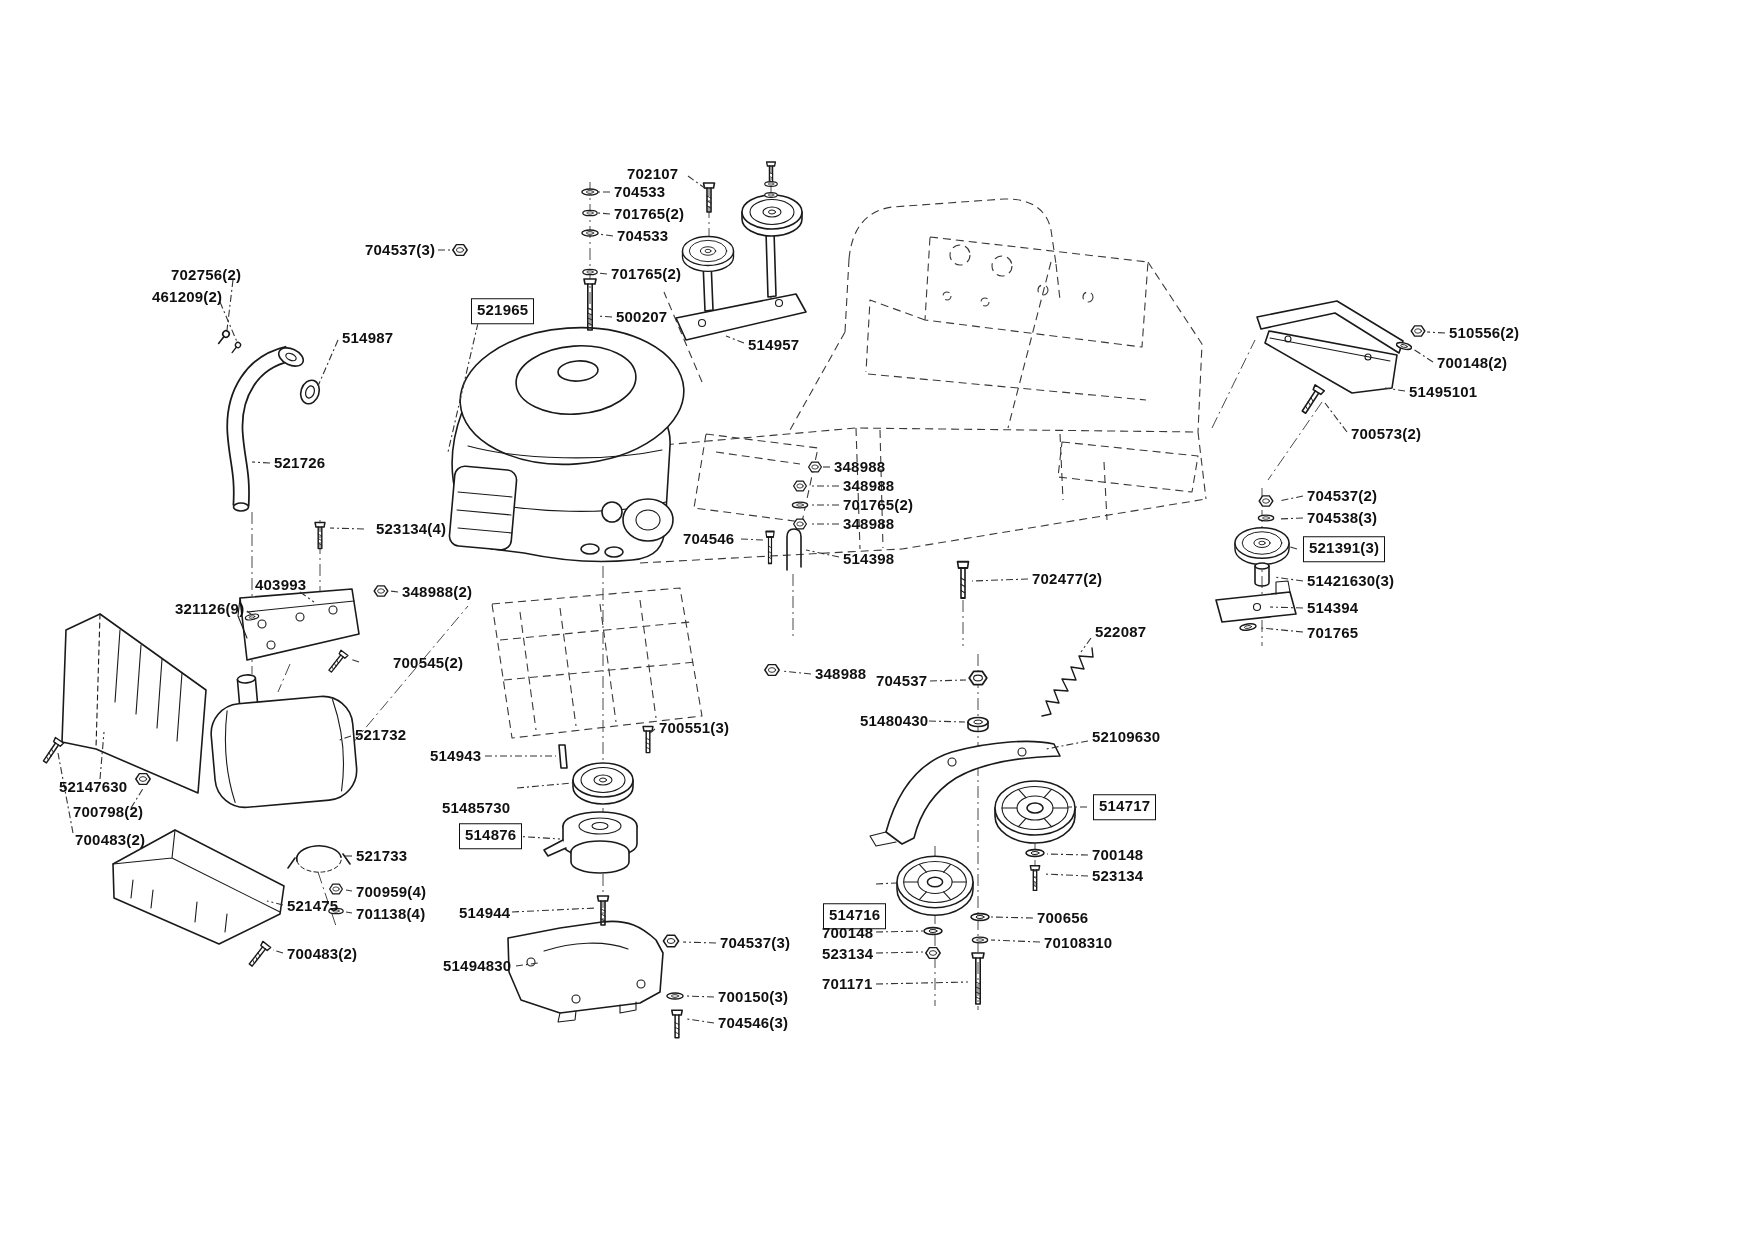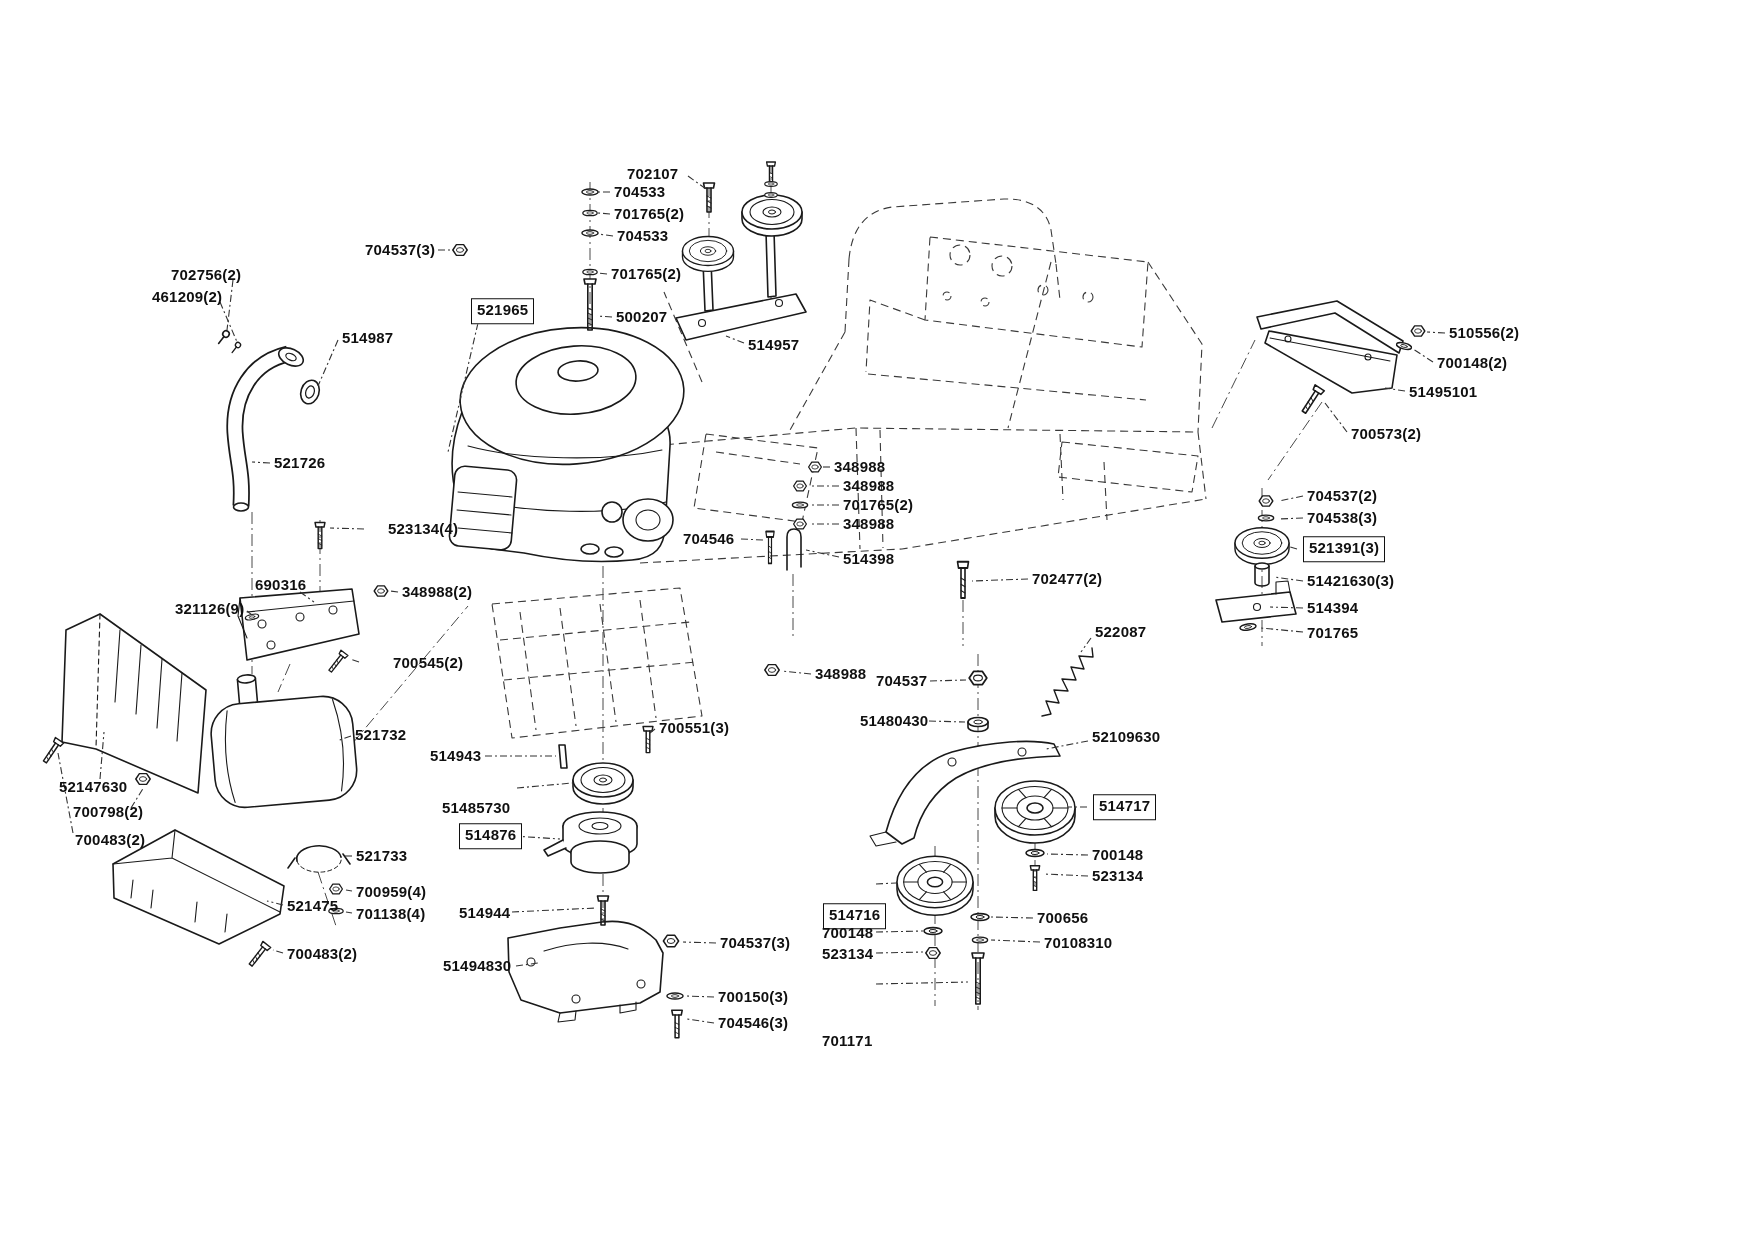--- a/index.html
+++ b/index.html
@@ -397,26 +397,26 @@
       <div class="label" style="left: 274px; top: 463px;">521726</div>
       <div class="label" style="left: 834px; top: 467px;">348988</div>
       <div class="label" style="left: 843px; top: 486px;">348988</div>
       <div class="label" style="left: 843px; top: 505px;">701765(2)</div>
       <div class="label" style="left: 843px; top: 524px;">348988</div>
       <div class="label" style="left: 1307px; top: 496px;">704537(2)</div>
       <div class="label" style="left: 1307px; top: 518px;">704538(3)</div>
       <div class="label boxed" style="left: 1303px; top: 549px;">521391(3)</div>
       <div class="label" style="left: 683px; top: 539px;">704546</div>
       <div class="label" style="left: 843px; top: 559px;">514398</div>
-      <div class="label" style="left: 388px; top: 529px;">523134(4)</div>
+      <div class="label" style="left: 376px; top: 529px;">523134(4)</div>
       <div class="label" style="left: 1032px; top: 579px;">702477(2)</div>
       <div class="label" style="left: 1307px; top: 581px;">51421630(3)</div>
       <div class="label" style="left: 1307px; top: 608px;">514394</div>
       <div class="label" style="left: 1307px; top: 633px;">701765</div>
-      <div class="label" style="left: 255px; top: 585px;">690316</div>
+      <div class="label" style="left: 255px; top: 585px;">403993</div>
       <div class="label" style="left: 402px; top: 592px;">348988(2)</div>
       <div class="label" style="left: 175px; top: 609px;">321126(9)</div>
       <div class="label" style="left: 363px; top: 663px; margin-left: 30px;">700545(2)</div>
       <div class="label" style="left: 1095px; top: 632px;">522087</div>
       <div class="label" style="left: 815px; top: 674px;">348988</div>
       <div class="label" style="left: 876px; top: 681px;">704537</div>
       <div class="label" style="left: 860px; top: 721px;">51480430</div>
       <div class="label" style="left: 1092px; top: 737px;">52109630</div>
       <div class="label" style="left: 659px; top: 728px;">700551(3)</div>
       <div class="label" style="left: 355px; top: 735px;">521732</div>
@@ -435,18 +435,18 @@
       <div class="label" style="left: 287px; top: 906px;">521475</div>
       <div class="label" style="left: 356px; top: 914px;">701138(4)</div>
       <div class="label" style="left: 459px; top: 913px;">514944</div>
       <div class="label" style="left: 1037px; top: 918px;">700656</div>
       <div class="label" style="left: 822px; top: 933px;">700148</div>
       <div class="label" style="left: 1044px; top: 943px;">70108310</div>
       <div class="label" style="left: 822px; top: 954px;">523134</div>
       <div class="label" style="left: 720px; top: 943px;">704537(3)</div>
       <div class="label" style="left: 287px; top: 954px;">700483(2)</div>
       <div class="label" style="left: 443px; top: 966px;">51494830</div>
-      <div class="label" style="left: 822px; top: 1041px; text-align: right;">701171</div>
+      <div class="label" style="left: 822px; top: 984px; text-align: right;">701171</div>
       <div class="label" style="left: 718px; top: 997px;">700150(3)</div>
       <div class="label" style="left: 718px; top: 1023px;">704546(3)</div>
     </div>
 
 </div>
 
 </body></html>

